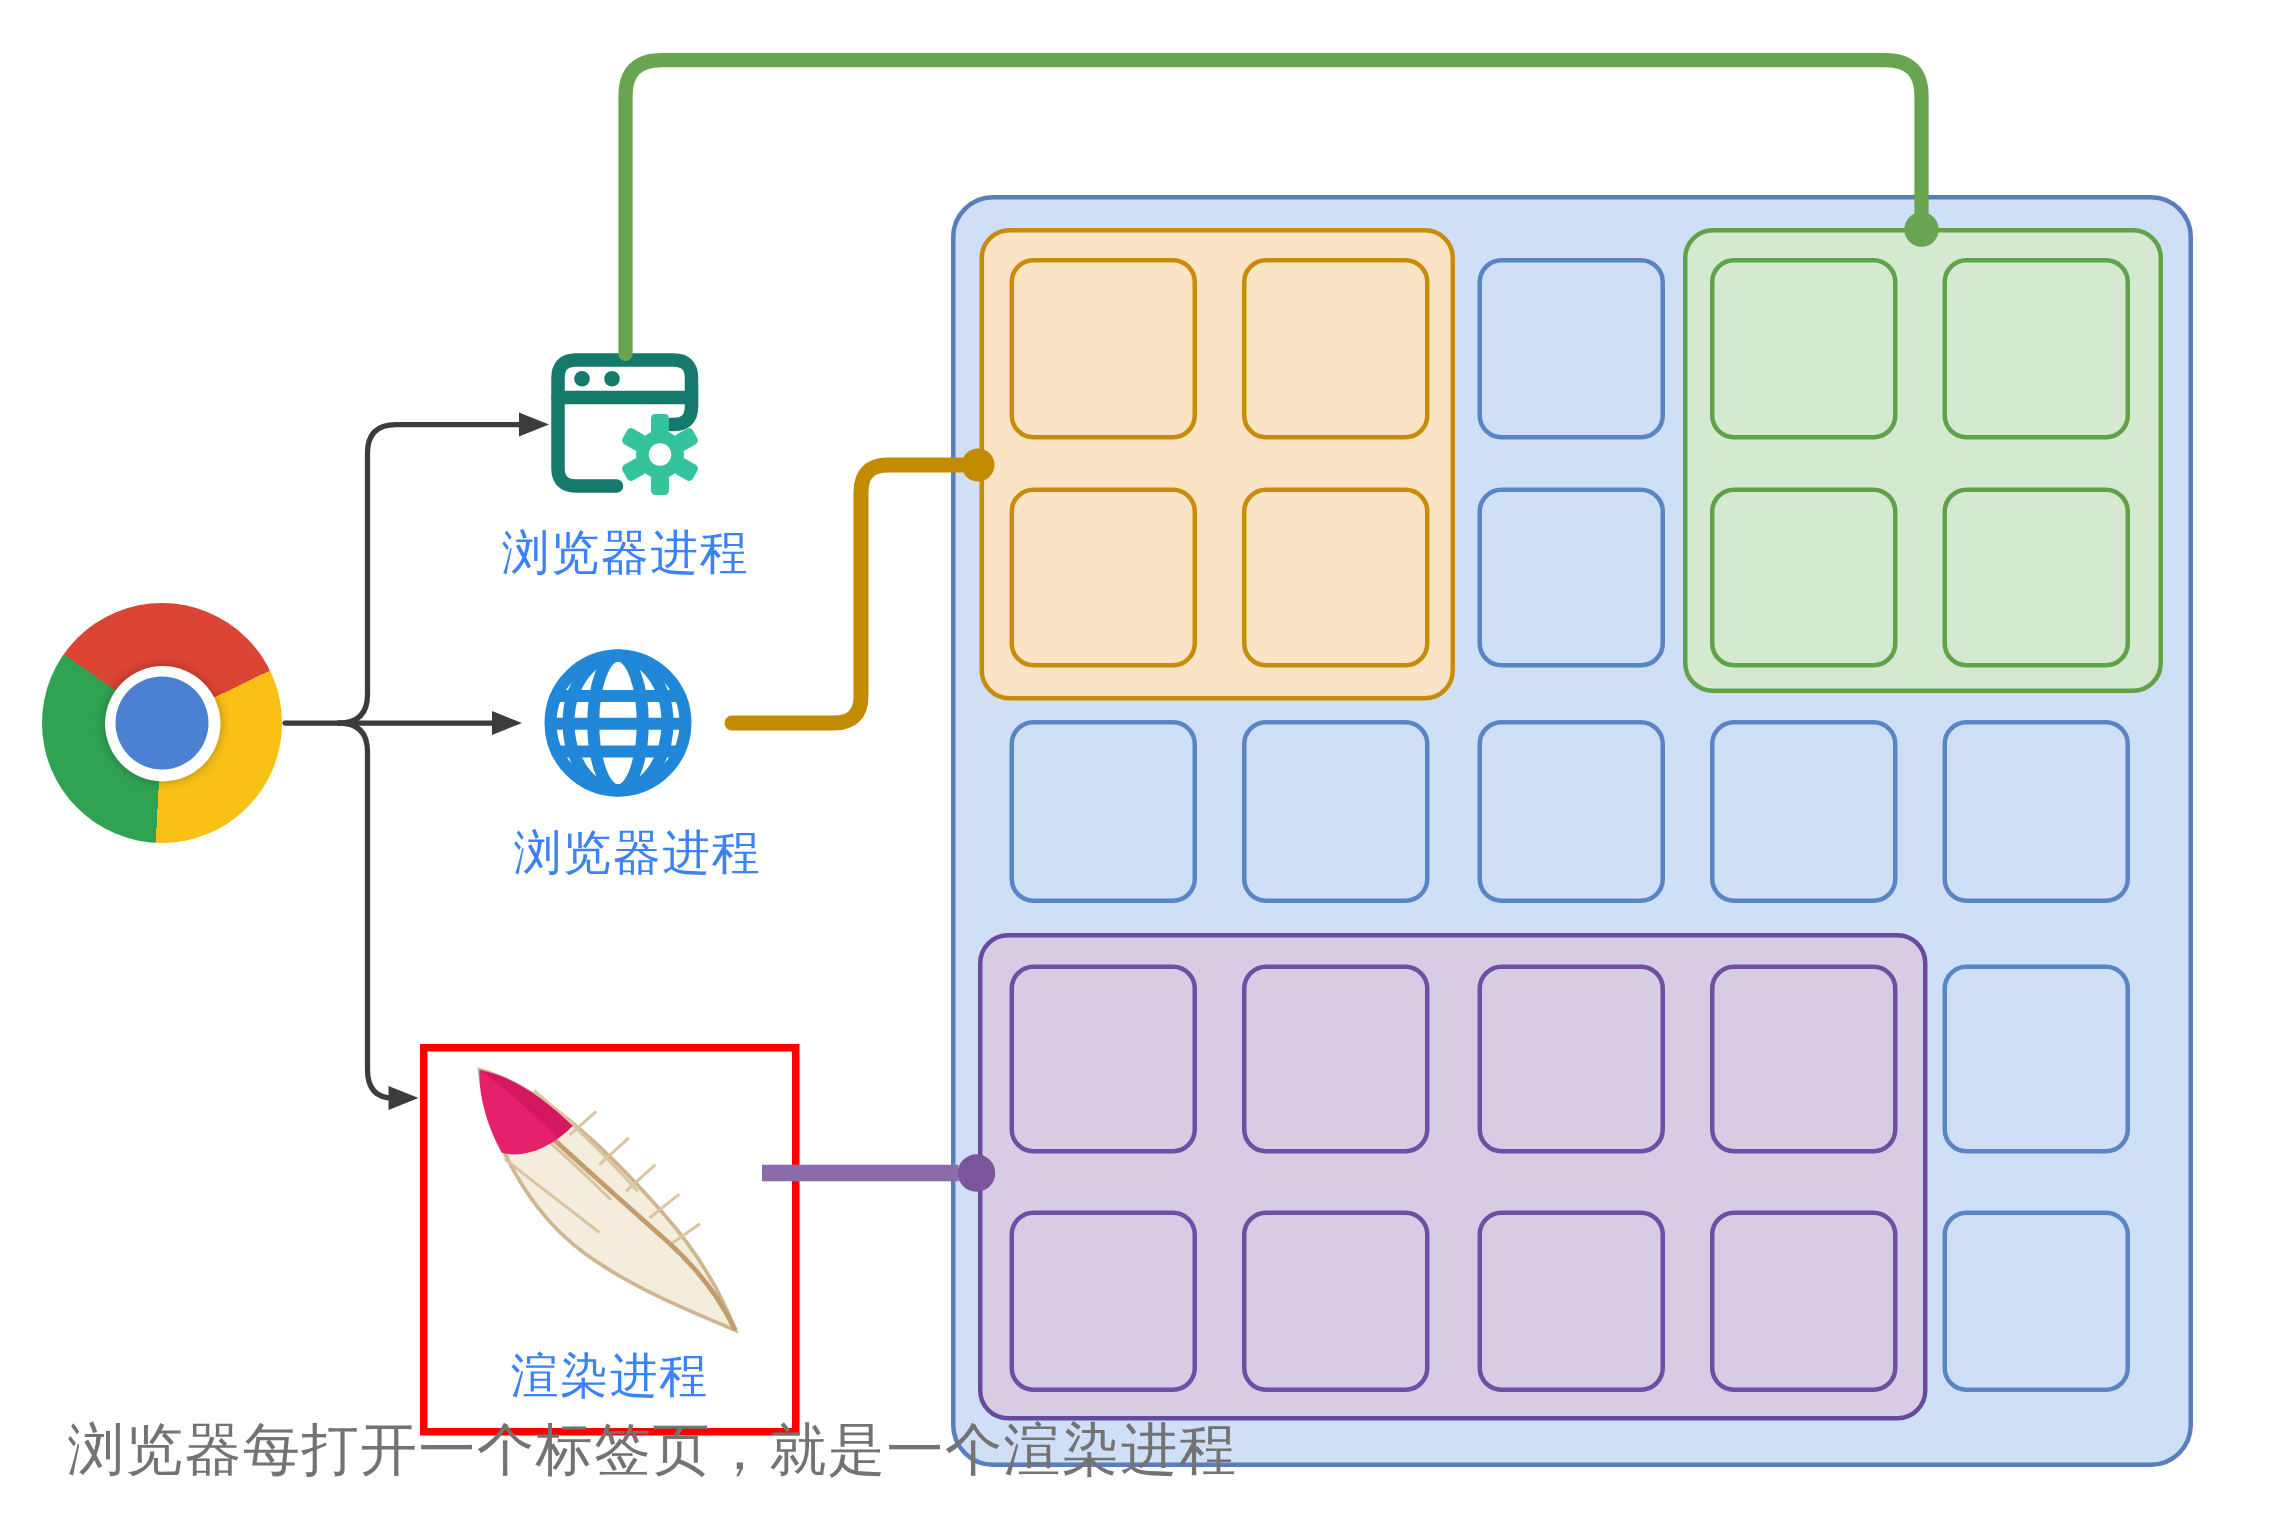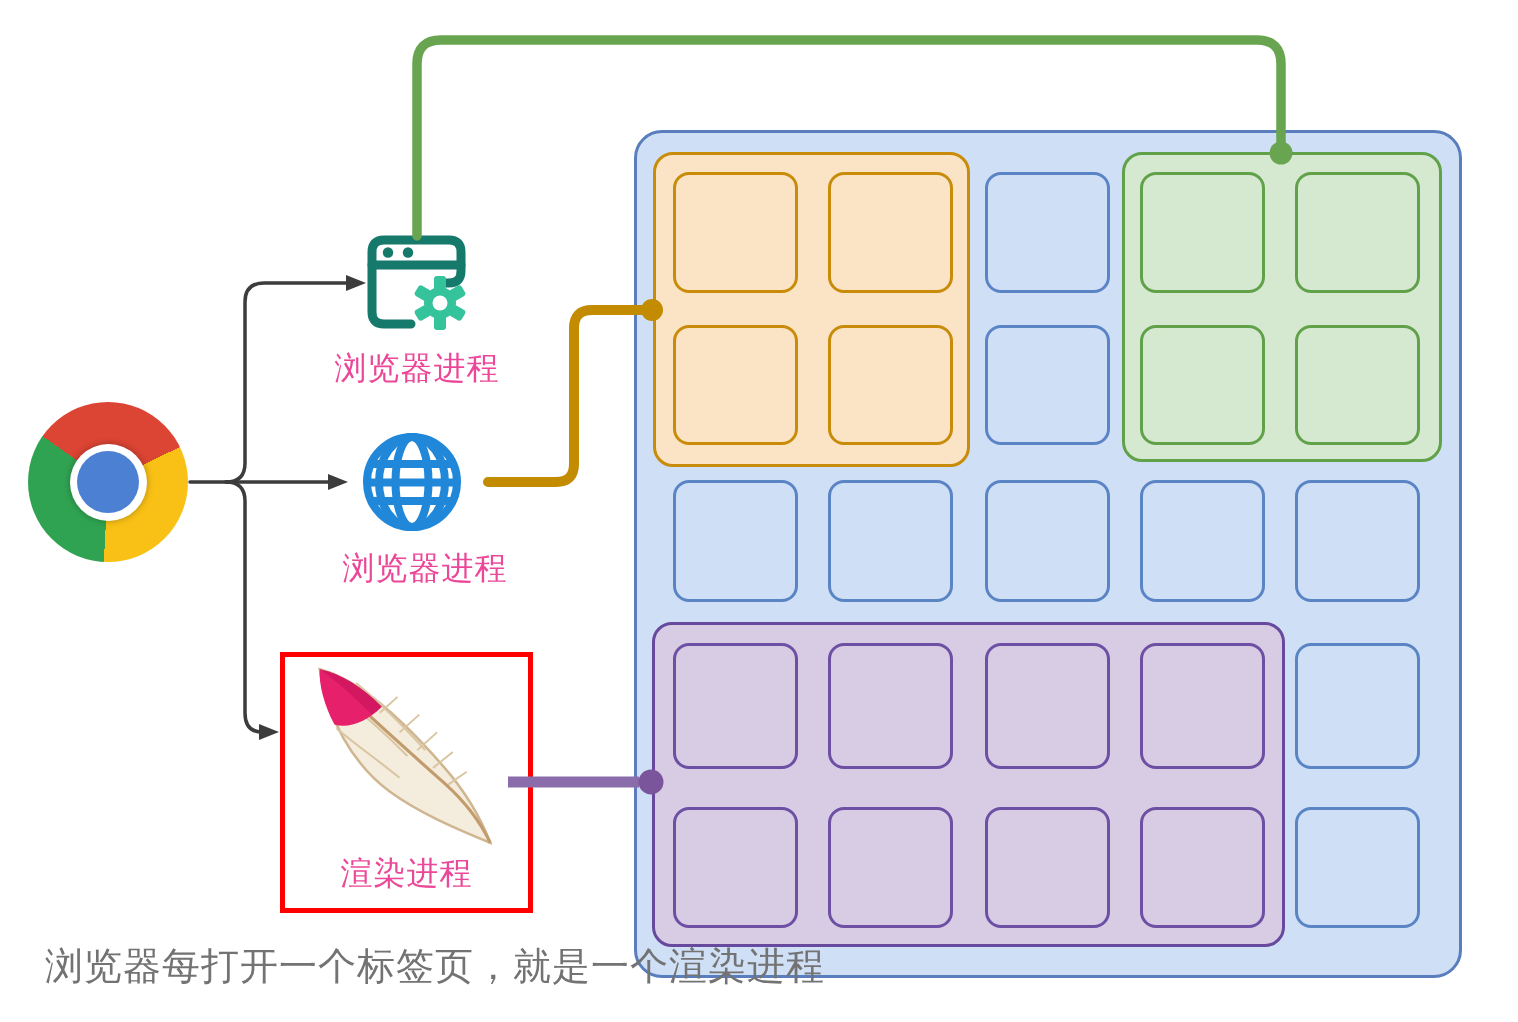--- a/index.html
+++ b/index.html
@@ -6,21 +6,21 @@
   #stage{position:relative;width:1518px;height:1022px;background:#ffffff;overflow:hidden;
          font-family:"Liberation Sans","DejaVu Sans",sans-serif;}
   
   #browser-container{position:absolute;left:634px;top:130px;width:828px;height:848px;
       border:3px solid #5a7dbe;background:#cfe0f6;border-radius:28px;box-sizing:border-box;}
   #grid-layer{position:absolute;left:0;top:0;width:1518px;height:1022px;z-index:10;}
   .pgroup{position:absolute;border-radius:20px;box-sizing:border-box;}
   .pcell{position:absolute;border:3px solid;border-radius:16px;box-sizing:border-box;}
   
   .plabel{position:absolute;width:240px;text-align:center;font-size:32px;font-weight:500;
-      color:#ec4899;z-index:16;letter-spacing:1px;}
+      color:#3b82f6;z-index:16;letter-spacing:1px;}
   #caption{position:absolute;left:45px;top:941px;font-size:38px;font-weight:500;
       white-space:nowrap;z-index:30;letter-spacing:1px;}
   
   #chrome-logo{position:absolute;left:28px;top:402px;width:160px;height:160px;border-radius:50%;z-index:15;}
   #chrome-logo .ring{position:absolute;left:50%;top:50%;width:77px;height:77px;margin:-38.5px 0 0 -38.5px;
       border-radius:50%;background:#ffffff;box-shadow:0 0 7px rgba(0,0,0,.30);}
   #chrome-logo .core{position:absolute;left:50%;top:50%;width:62px;height:62px;margin:-31px 0 0 -31px;border-radius:50%;}
   
   .icon{position:absolute;z-index:15;overflow:visible;}
   
@@ -111,21 +111,21 @@
       <circle cx="52" cy="52" r="45"></circle>
       <ellipse cx="52" cy="52" rx="16.5" ry="45"></ellipse>
       <ellipse cx="52" cy="52" rx="33" ry="45"></ellipse>
       <path d="M12,34 H92"></path>
       <path d="M8,52.5 H96"></path>
       <path d="M12,71 H92"></path>
     </g>
   </svg>
   <div class="plabel" style="left:305px;top:547px">浏览器进程</div>
 
-  <div id="red-box" style="border-color: rgb(255, 0, 0);">
+  <div id="red-box" style="border-color: rgb(255, 0, 0); margin-top: 44px;">
     <svg class="icon" style="left:12px;top:2px;position:absolute" width="212" height="198" viewBox="0 0 215 200">
       <path d="M23,10 C62,20 108,62 148,108 C170,133 186,160 196,186 C162,172 124,156 94,134 C56,106 30,58 23,10 Z" stroke="#cfb691" stroke-width="2.5" fill="#f4ecdc"></path>
       <g fill="none" stroke="#d9c5a1" stroke-width="2">
         <path d="M48,40 C70,58 92,78 112,98"></path>
         <path d="M40,70 C62,88 84,104 104,120"></path>
         <path d="M60,24 C84,44 108,68 130,92"></path>
         <path d="M84,54 L102,38"></path>
           <path d="M104,74 L124,56"></path>
         <path d="M122,92 L142,74"></path>
           <path d="M138,110 L158,94"></path>

